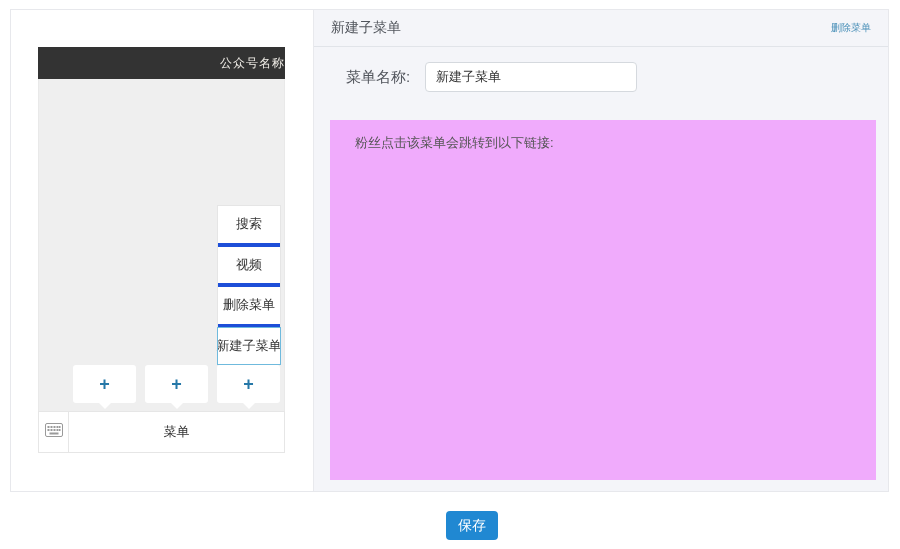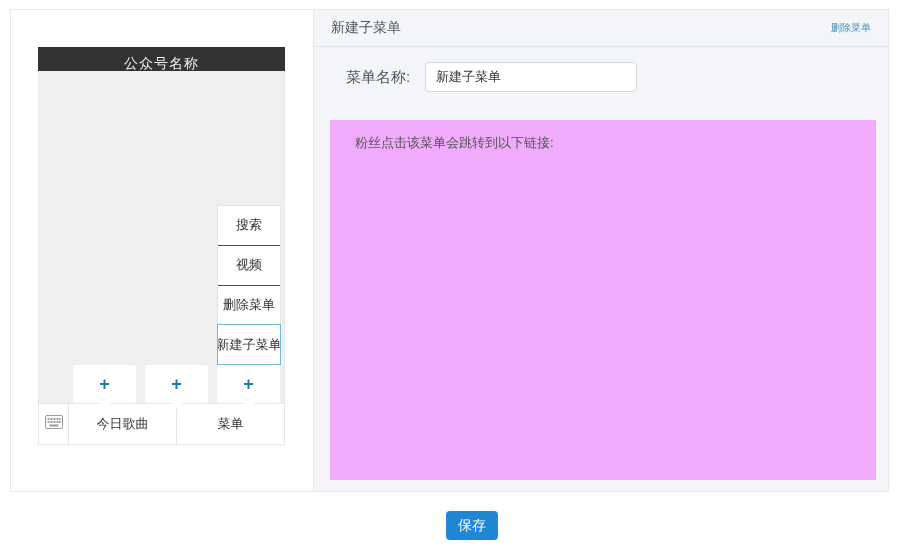--- a/index.html
+++ b/index.html
@@ -7,37 +7,37 @@
     font-family:"Liberation Sans","DejaVu Sans",sans-serif; position:relative; overflow:hidden; }
 
   .container { position:absolute; left:10px; top:9px; width:879px; height:483px;
     border:1px solid #e7e8ec; display:flex; background:#fff; }
 
   
   .left-panel { width:303px; background:#fff; border-right:1px solid #e8e9ed;
     position:relative; flex:0 0 303px; }
 
   .phone { position:absolute; left:27px; top:37px; width:247px; }
-  .phone-header { height:24px; background:#333333; color:#f2efe9; font-size:14px;
-    line-height:32px; text-align:center; letter-spacing:1px; }
+  .phone-header { height:32px; background:#333333; color:#f2efe9; font-size:12px;
+    line-height:32px; text-align:right; letter-spacing:1px; }
   .phone-body { height:332px; background:#efefef; border-left:1px solid #e9e9e9;
     border-right:1px solid #e9e9e9; }
   .phone-bottombar { height:42px; background:#fff; border:1px solid #e6e6e6;
     display:flex; align-items:stretch; }
   .kb-cell { width:30px; border-right:1px solid #e6e6e6; display:flex;
     align-items:center; justify-content:center; }
   .tab-cell { flex:1; border-right:1px solid #e6e6e6; display:flex; align-items:center;
     justify-content:center; font-size:13px; color:#333; cursor:pointer; }
   .tab-cell:last-child { border-right:none; }
 
   
   .submenu { position:absolute; left:206px; top:195px; width:64px; height:160px;
     background:#fff; border:1px solid #e5e5e5; display:flex; flex-direction:column; }
   .submenu-item { flex:1; display:flex; align-items:center; justify-content:center;
-    font-size:13px; color:#333; border-bottom:1px solid #1d4ed8; background:#fff;
+    font-size:13px; color:#333; border-bottom:4px solid #1d4ed8; background:#fff;
     cursor:pointer; white-space:nowrap; }
   .submenu-item:last-child { border-bottom:none; }
   .submenu-item.selected { outline:1px solid #6fbadd; outline-offset:0px; }
 
   
   .plus-box { position:absolute; top:355px; width:63px; height:38px; background:#fff;
     border-radius:3px; display:flex; align-items:center; justify-content:center;
     cursor:pointer; }
   .plus-box .plus { color:#2678a8; font-size:18px; font-weight:bold; line-height:1; }
   .plus-box::after { content:""; position:absolute; top:100%; left:50%;
@@ -98,21 +98,20 @@
                 <rect x="2.5" y="6" width="2" height="2"></rect>
                   <rect x="5.5" y="6" width="2" height="2"></rect>
                 <rect x="8.5" y="6" width="2" height="2"></rect>
                   <rect x="11.5" y="6" width="2" height="2"></rect>
                 <rect x="14" y="6" width="1.5" height="2"></rect>
                 <rect x="4.5" y="9.5" width="9" height="2"></rect>
               </g>
             </svg>
           </span>
         </div>
-        <div class="tab-cell">今日歌曲</div>
         <div class="tab-cell">菜单</div>
       </div>
     </div>
 
     <div class="submenu">
       <div class="submenu-item">搜索</div>
       <div class="submenu-item">视频</div>
       <div class="submenu-item">删除菜单</div>
       <div class="submenu-item selected">新建子菜单</div>
     </div>

